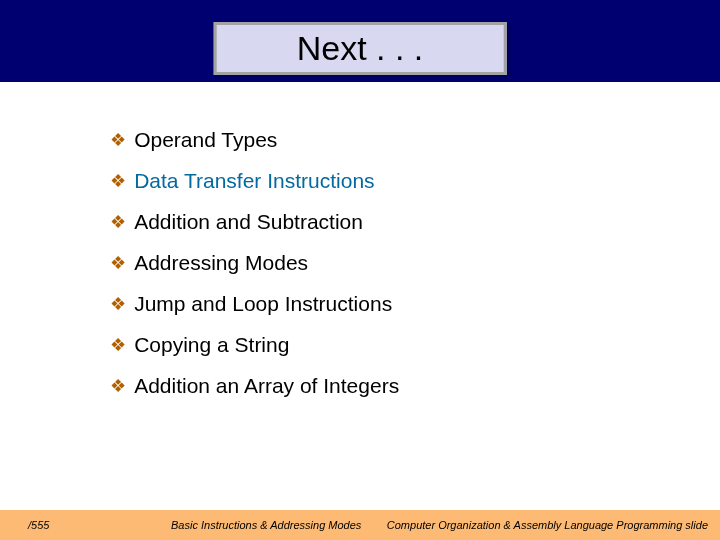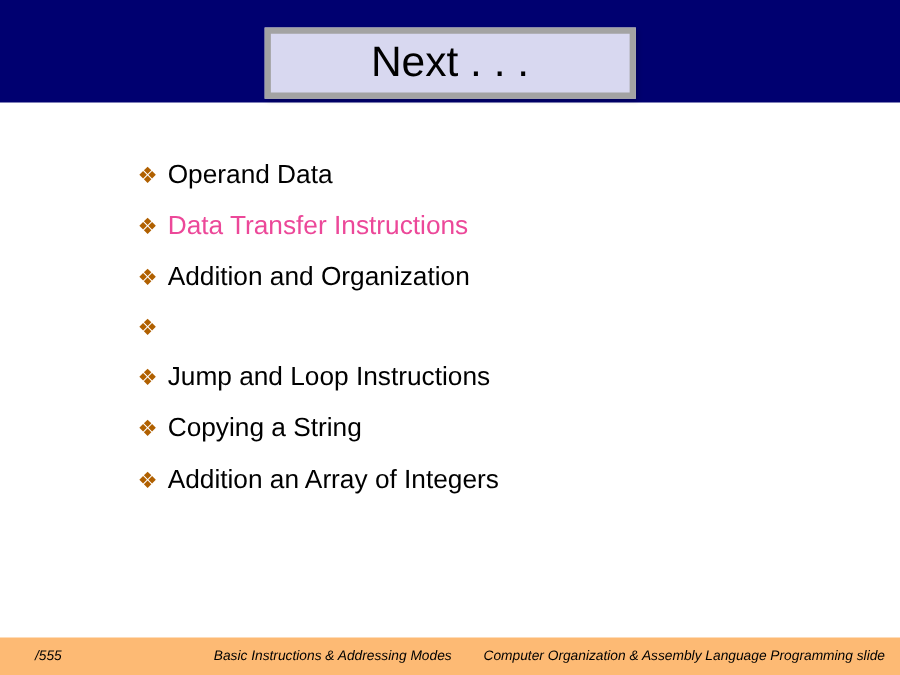--- a/index.html
+++ b/index.html
@@ -16,42 +16,42 @@
     height: 82px;
     background: #000070;
     position: relative;
   }
   .title-box {
     position: absolute;
     top: 22px;
     left: 50%;
     transform: translateX(-50%);
     background: #d8d8f0;
-    border: 5px solid #a3a3a3;
+    border: 3px solid #a3a3a3;
     padding: 4px 80px 4px 80px;
     font-family: "Comic Sans MS", cursive, sans-serif;
     font-size: 34px;
     color: #000;
     box-shadow: 2px 2px 4px rgba(0,0,0,0.25);
     white-space: nowrap;
   }
   .content {
     position: absolute;
     top: 128px;
     left: 110px;
   }
   .item {
     font-size: 21px;
     color: #000;
     margin-bottom: 17px;
     display: flex;
     align-items: center;
   }
   .item.highlight .label {
-    color: #ec4899;
+    color: #0369a1;
   }
   .bullet {
     color: #b06000;
     font-size: 18px;
     margin-right: 8px;
   }
   .footer {
     position: absolute;
     bottom: 0;
     left: 0;
@@ -81,32 +81,33 @@
 </head>
 <body>
 
 <div class="header-bar">
   <div class="title-box">Next . . .</div>
 </div>
 
 <div class="content">
   <div class="item">
     <span class="bullet">❖</span>
-    <span class="label">Operand Data</span>
+    <span class="label">Operand Types</span>
   </div>
   <div class="item highlight">
     <span class="bullet">❖</span>
     <span class="label">Data Transfer Instructions</span>
   </div>
   <div class="item">
     <span class="bullet">❖</span>
-    <span class="label">Addition and Organization</span>
+    <span class="label">Addition and Subtraction</span>
   </div>
   <div class="item">
     <span class="bullet">❖</span>
+    <span class="label">Addressing Modes</span>
   </div>
   <div class="item">
     <span class="bullet">❖</span>
     <span class="label">Jump and Loop Instructions</span>
   </div>
   <div class="item">
     <span class="bullet">❖</span>
     <span class="label">Copying a String</span>
   </div>
   <div class="item">

